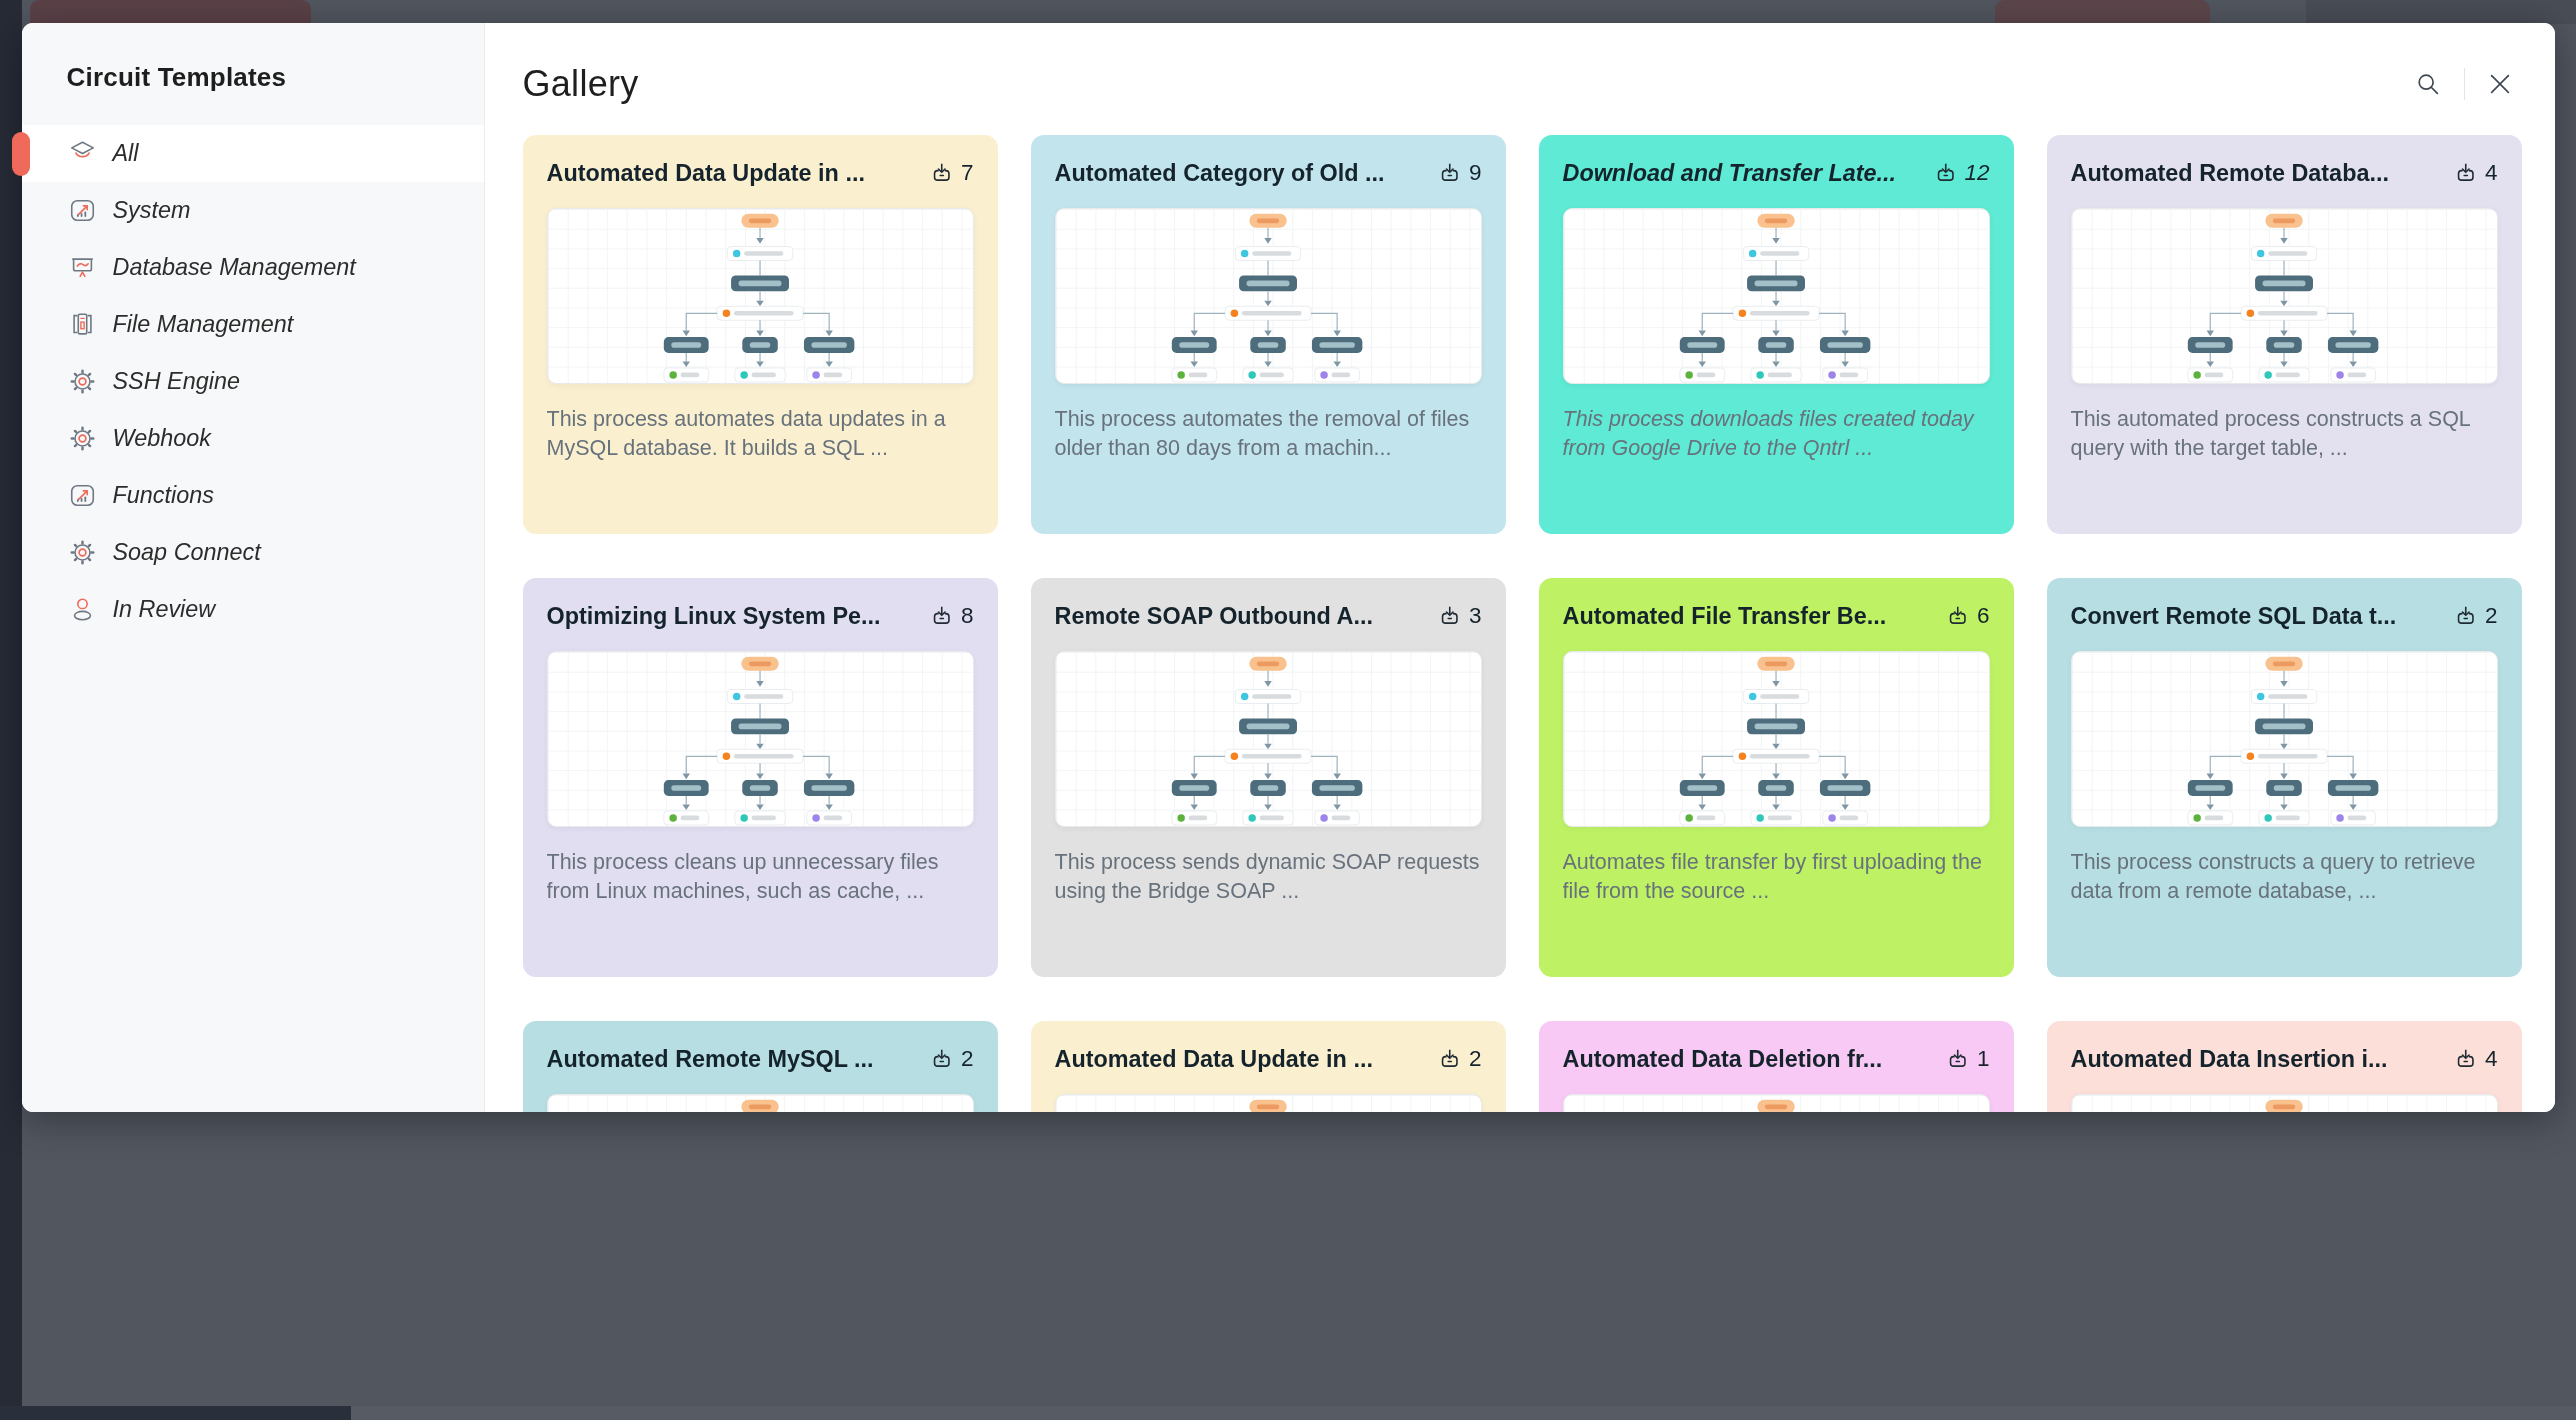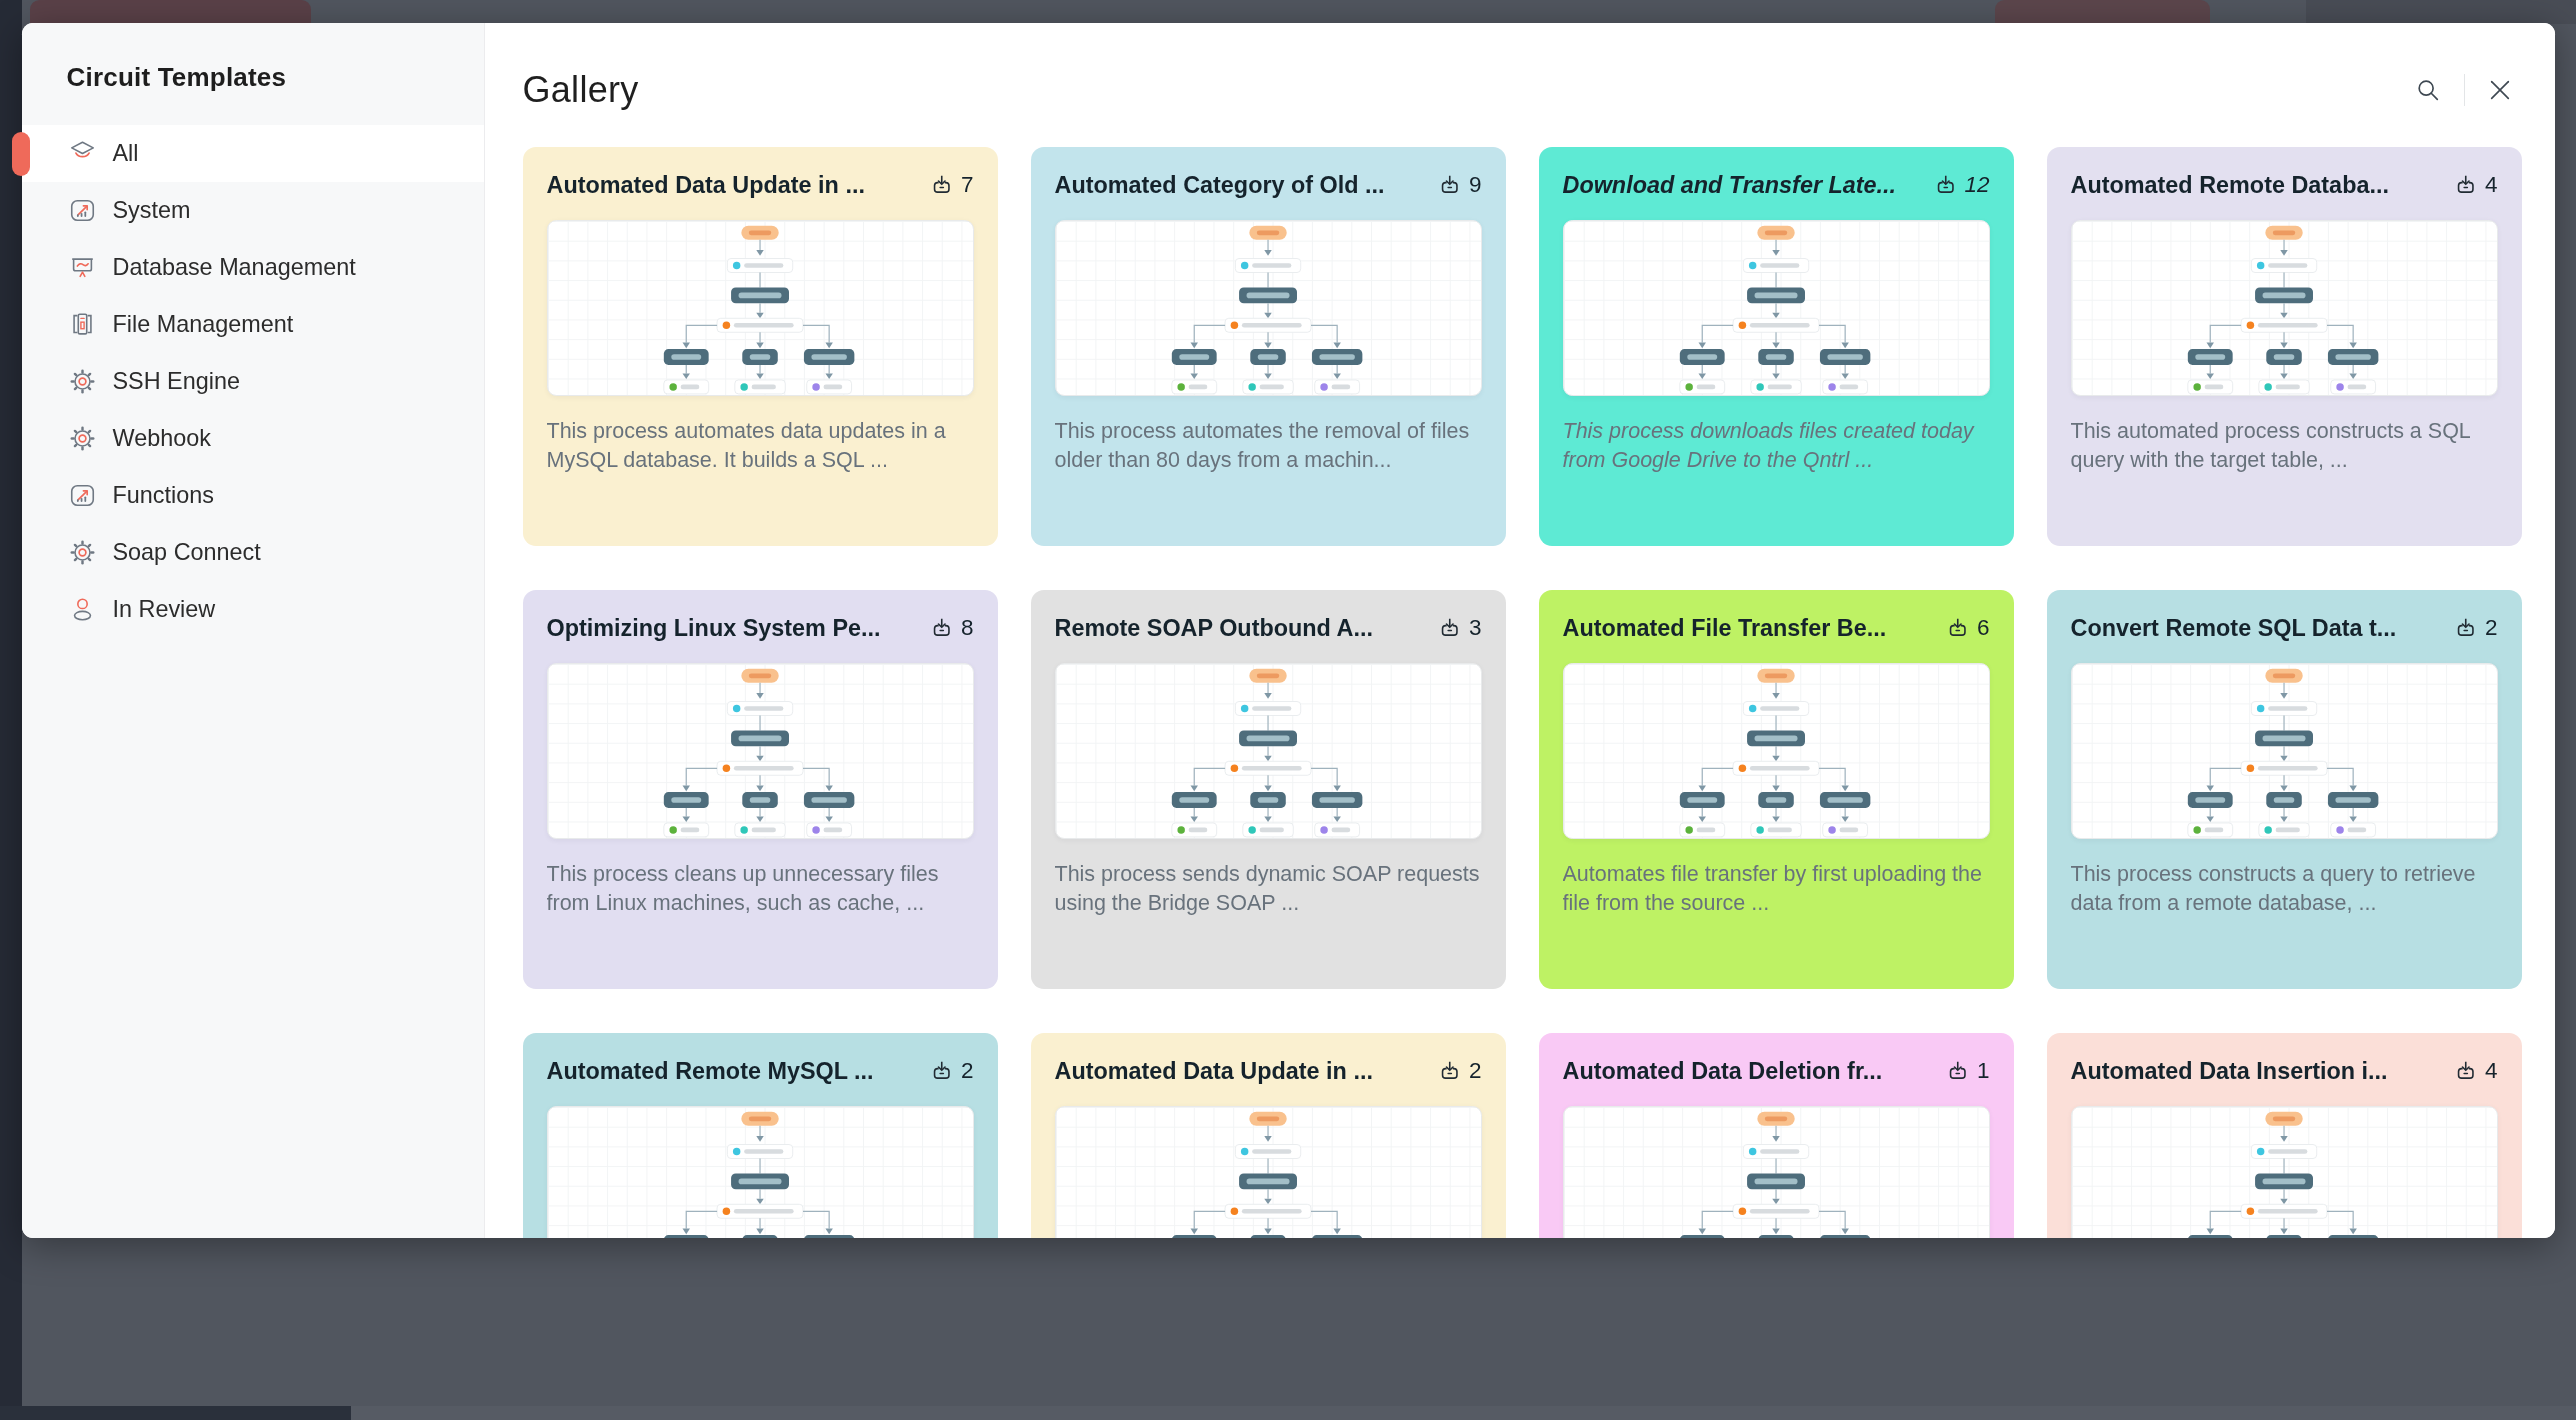--- a/index.html
+++ b/index.html
@@ -9,36 +9,36 @@
   
   .left-strip { position:absolute; left:0; top:0; width:21.5px; height:1420px; background:#262b36; }
   .blob { position:absolute; top:0; height:24px; border-radius:9.4px 9.4px 0 0; }
   .blob1 { left:30px; width:281px; background:#5a4148; }
   .blob2 { left:1995px; width:215px; background:#5c464c; }
   .blob3 { left:2306px; width:270px; height:24px; background:#494d56; border-radius:0; }
   .bottom-bar { position:absolute; left:0; bottom:0; height:14px; width:2576px; background:#565b64; }
   .bottom-bar .seg-dark { position:absolute; left:0; top:0; width:351px; height:14px; background:#2a303b; }
 
   
-  .modal { position:absolute; left:21.5px; top:23.4px; width:2533px; height:1215px;
+  .modal { position:absolute; left:21.5px; top:23.4px; width:2533px; height:1089px;
            background:#ffffff; border-radius:11.2px; box-shadow:0 7.5px 37px rgba(0,0,0,.35);
            display:flex; overflow:visible; }
 
   
   .sidebar { width:463px; flex:0 0 463px; background:#f7f8f9; border-right:0.9px solid #ececee;
              border-radius:11.2px 0 0 11.2px; position:relative; }
   .sidebar-title { font-size:26px; font-weight:700; color:#1e1e1e; margin:39px 0 0 45px; letter-spacing:0.2px; }
   .search-wrap { position:relative; margin:24px 37px 0 41px; }
   .search-input { width:100%; height:58px; border:0.9px solid #dcdee0; border-radius:30px; background:#fff;
                   font-size:22.5px; color:#333; padding:0 66px 0 28px; outline:none;
                   font-family:"Liberation Sans", sans-serif; }
   .search-input::placeholder { color:#9aa0a6; }
   .search-wrap svg { position:absolute; right:22.5px; top:16px; }
 
-  .nav { margin-top:32px; }
+  .nav { margin-top:32px;font-style:italic; }
   .nav-item { position:relative; height:57px; display:flex; align-items:center; padding-left:46px; cursor:pointer; }
   .nav-item.active { background:#ffffff; }
   .active-pill { position:absolute; left:-9.4px; top:6.6px; width:18px; height:44px; background:#ef6a5a; border-radius:9.4px; display:none; }
   .nav-item.active .active-pill { display:block; }
   .nav-icon { width:29px; height:29px; margin-right:16px; flex:0 0 29px; }
   .nav-label { font-size:23.4px; color:#2c2c2c; }
 
   
   .main { flex:1; display:flex; flex-direction:column; border-radius:0 11.2px 11.2px 0; overflow:hidden; background:#fff; }
   .main-header { height:127px; display:flex; align-items:center; padding:9.4px 34px 0 38px; }

